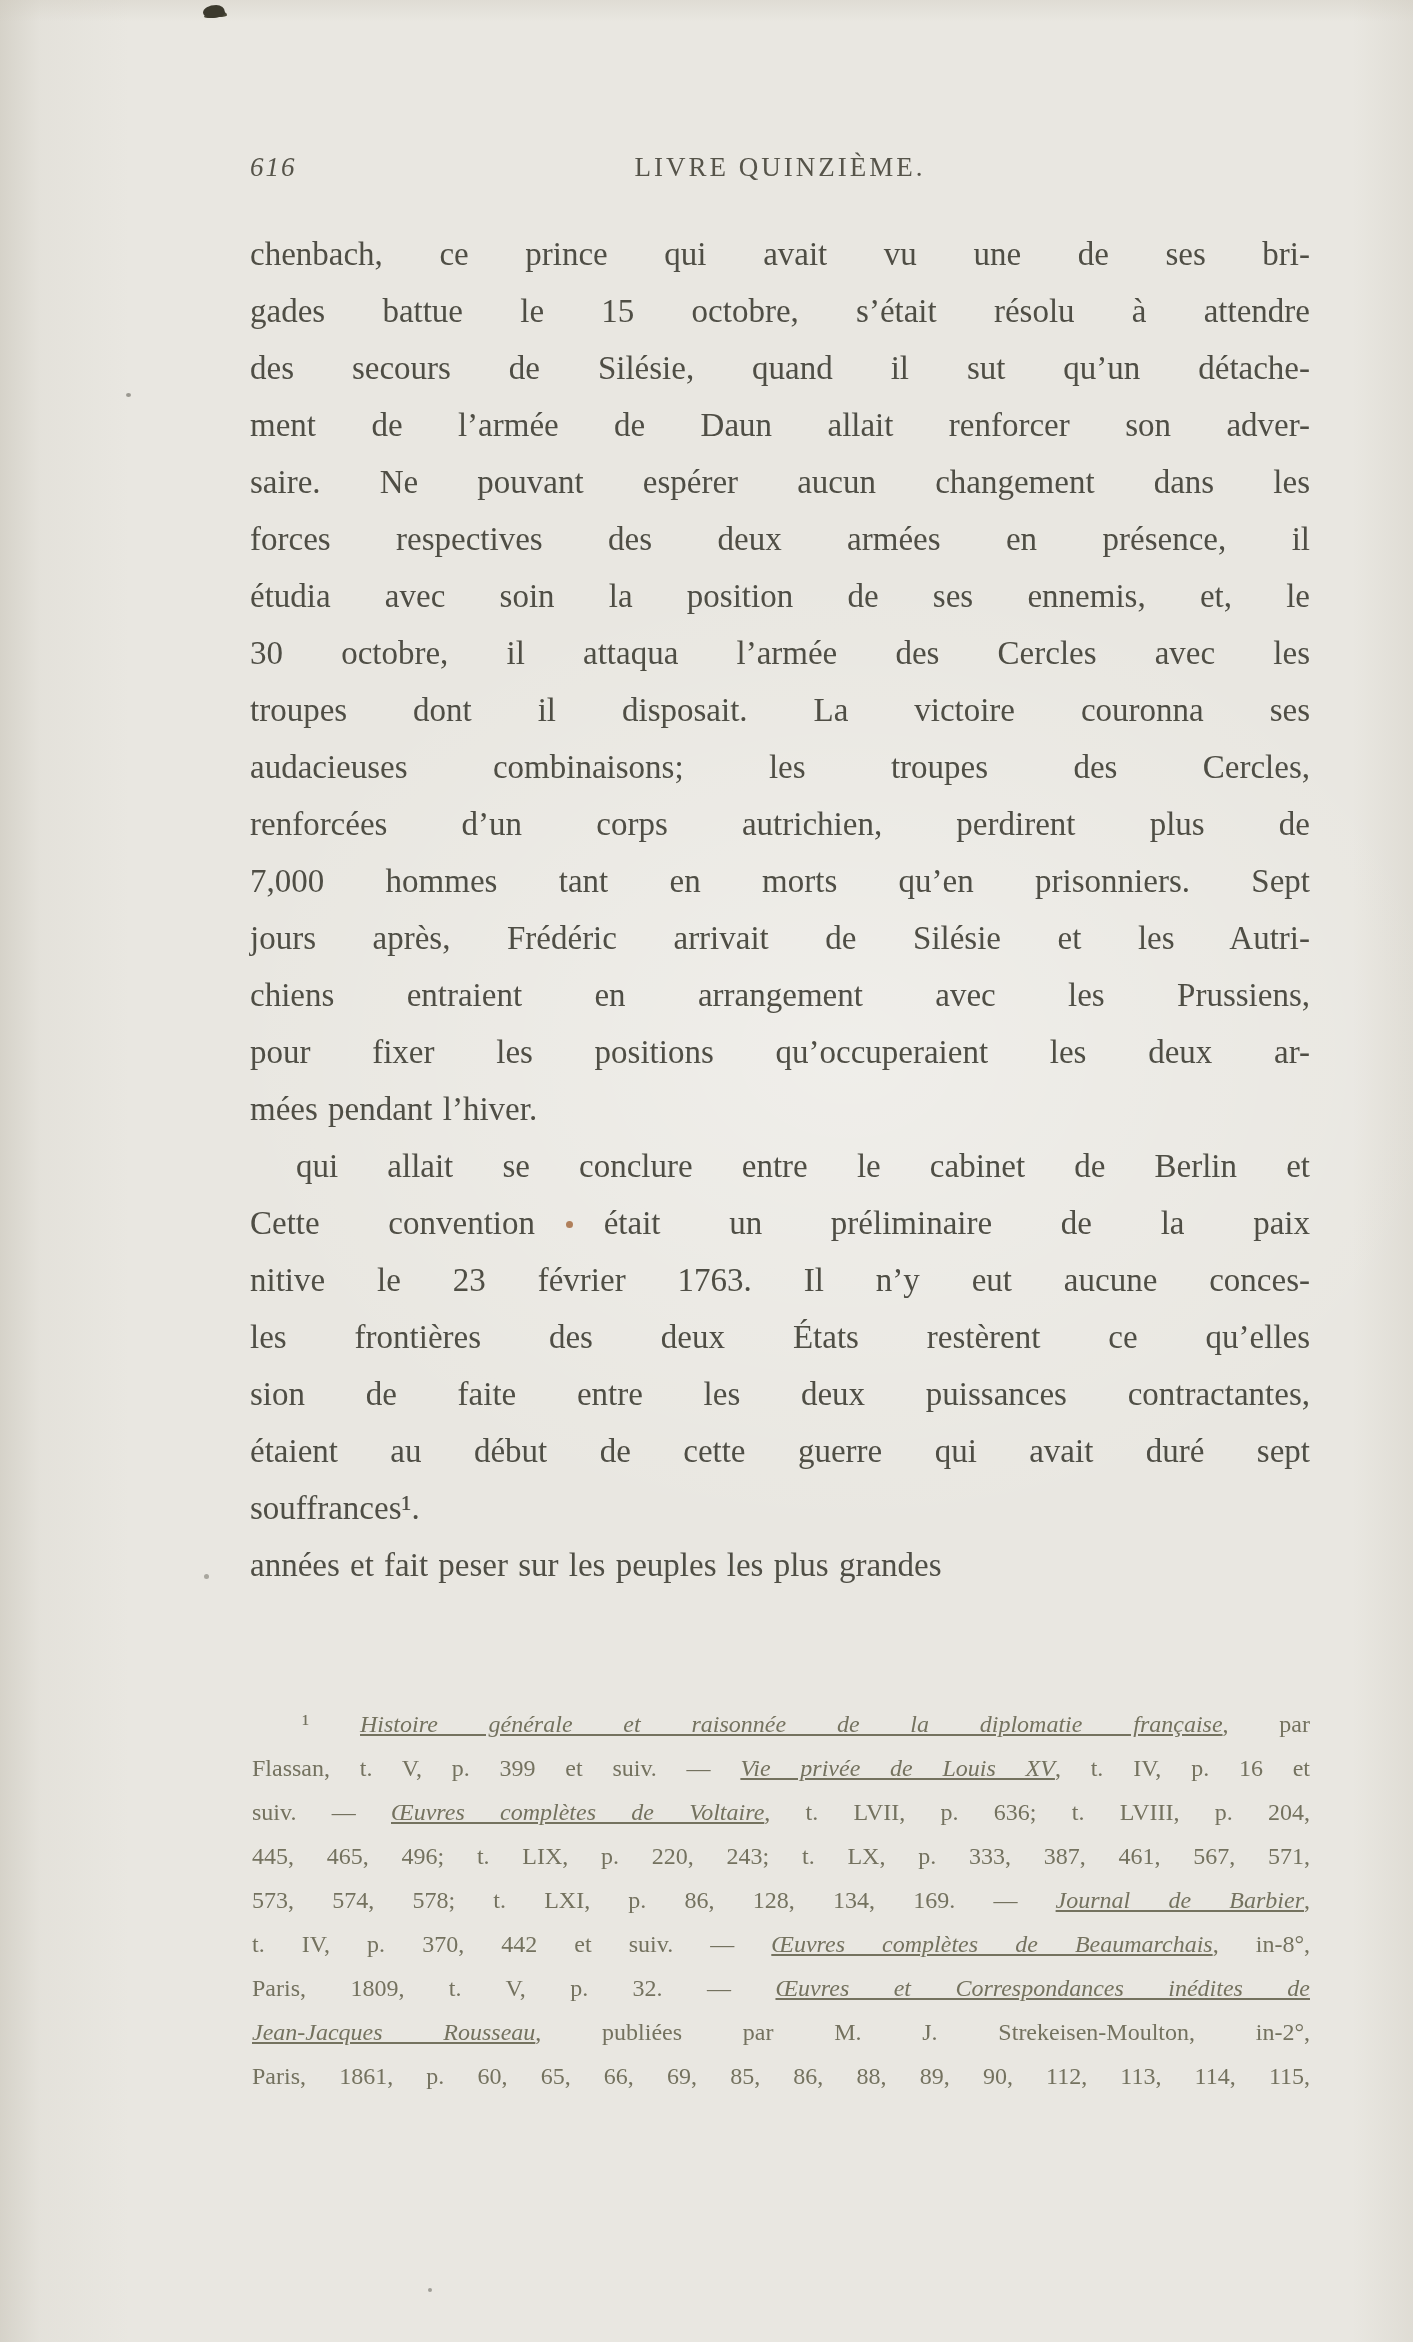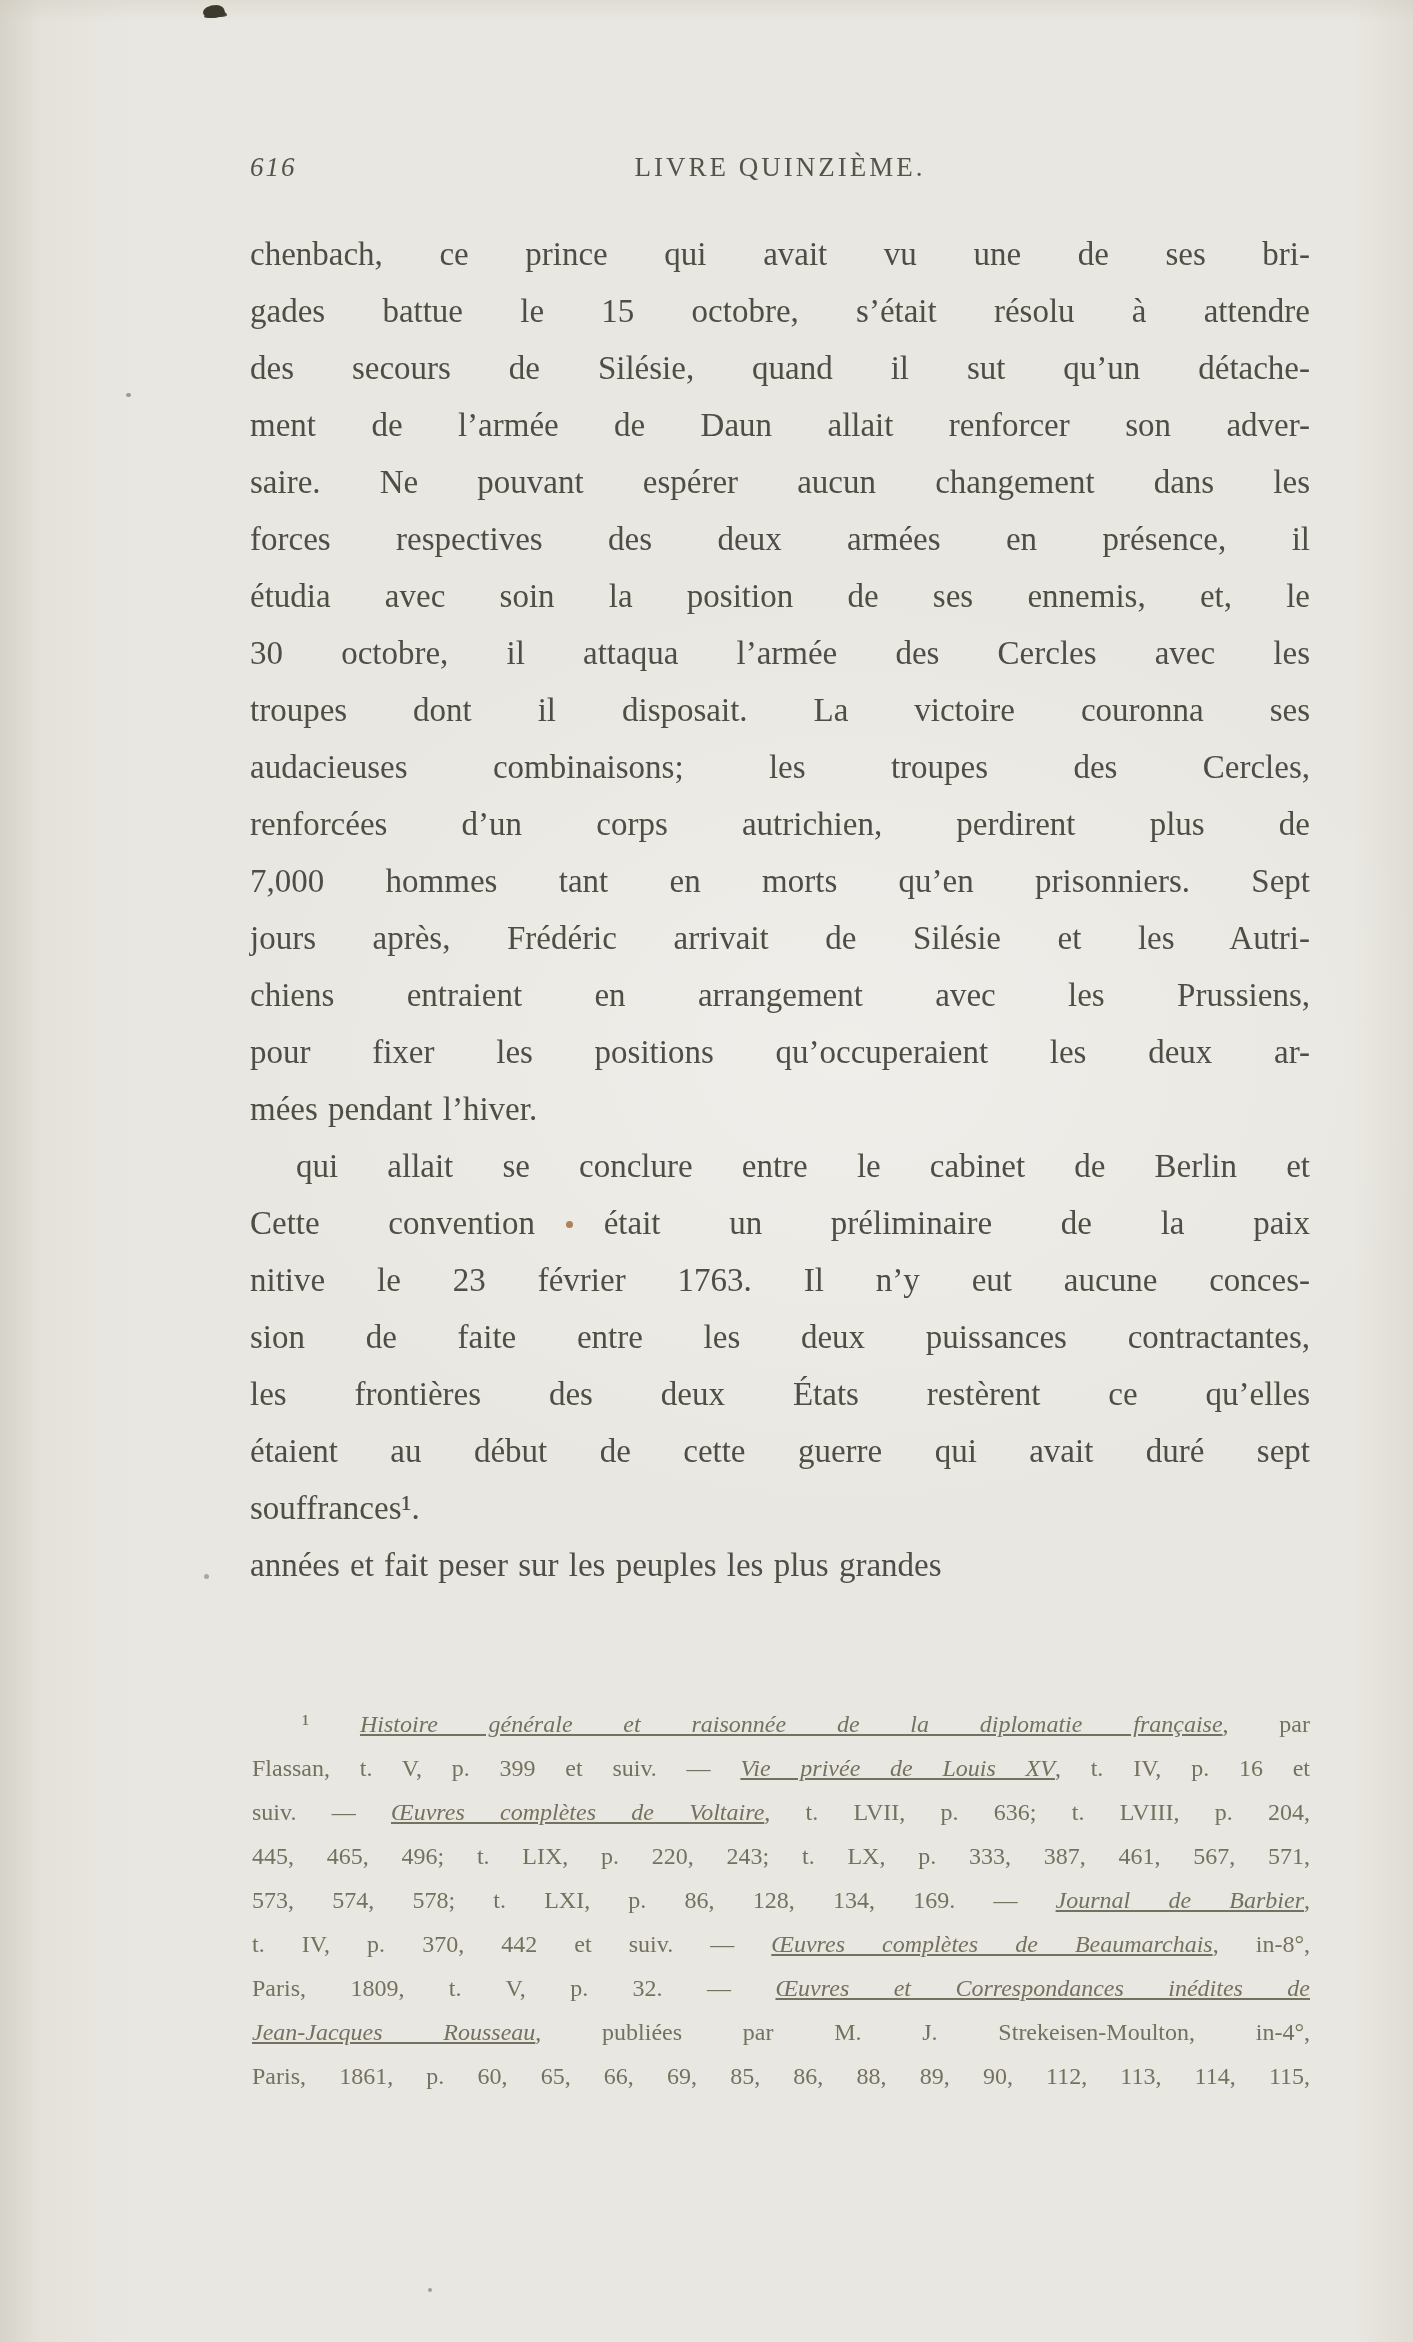--- a/index.html
+++ b/index.html
@@ -119,33 +119,33 @@
         <div class="line">7,000 hommes tant en morts qu’en prisonniers. Sept</div>
         <div class="line">jours après, Frédéric arrivait de Silésie et les Autri-</div>
         <div class="line">chiens entraient en arrangement avec les Prussiens,</div>
         <div class="line">pour fixer les positions qu’occuperaient les deux ar-</div>
         <div class="line">mées pendant l’hiver.</div>
       </div>
     <div class="paragraph para-indented">
         <div class="line">qui allait se conclure entre le cabinet de Berlin et</div>
         <div class="line">Cette convention était un préliminaire de la paix</div>
         <div class="line">nitive le 23 février 1763. Il n’y eut aucune conces-</div>
+        <div class="line">les frontières des deux États restèrent ce qu’elles</div>
         <div class="line">sion de faite entre les deux puissances contractantes,</div>
-        <div class="line">les frontières des deux États restèrent ce qu’elles</div>
         <div class="line">étaient au début de cette guerre qui avait duré sept</div>
         <div class="line">souffrances¹.</div>
         <div class="line">années et fait peser sur les peuples les plus grandes</div>
       </div>
   </main>
 
   <footer class="footnote">
       <div class="fn-line"><span>¹ </span><span class="it">Histoire générale et raisonnée de la diplomatie française</span><span>, par</span></div>
       <div class="fn-line"><span>Flassan, t. V, p. 399 et suiv. — </span><span class="it">Vie privée de Louis XV</span><span>, t. IV, p. 16 et</span></div>
       <div class="fn-line"><span>suiv. — </span><span class="it">Œuvres complètes de Voltaire</span><span>, t. LVII, p. 636; t. LVIII, p. 204,</span></div>
       <div class="fn-line"><span>445, 465, 496; t. LIX, p. 220, 243; t. LX, p. 333, 387, 461, 567, 571,</span></div>
       <div class="fn-line"><span>573, 574, 578; t. LXI, p. 86, 128, 134, 169. — </span><span class="it">Journal de Barbier</span><span>,</span></div>
       <div class="fn-line"><span>t. IV, p. 370, 442 et suiv. — </span><span class="it">Œuvres complètes de Beaumarchais</span><span>, in-8°,</span></div>
       <div class="fn-line"><span>Paris, 1809, t. V, p. 32. — </span><span class="it">Œuvres et Correspondances inédites de</span></div>
-      <div class="fn-line"><span class="it">Jean-Jacques Rousseau</span><span>, publiées par M. J. Strekeisen-Moulton, in-4°,</span></div>
+      <div class="fn-line"><span class="it">Jean-Jacques Rousseau</span><span>, publiées par M. J. Strekeisen-Moulton, in-2°,</span></div>
       <div class="fn-line"><span>Paris, 1861, p. 60, 65, 66, 69, 85, 86, 88, 89, 90, 112, 113, 114, 115,</span></div>
     </footer>
 
 </div>
 
 </body></html>

